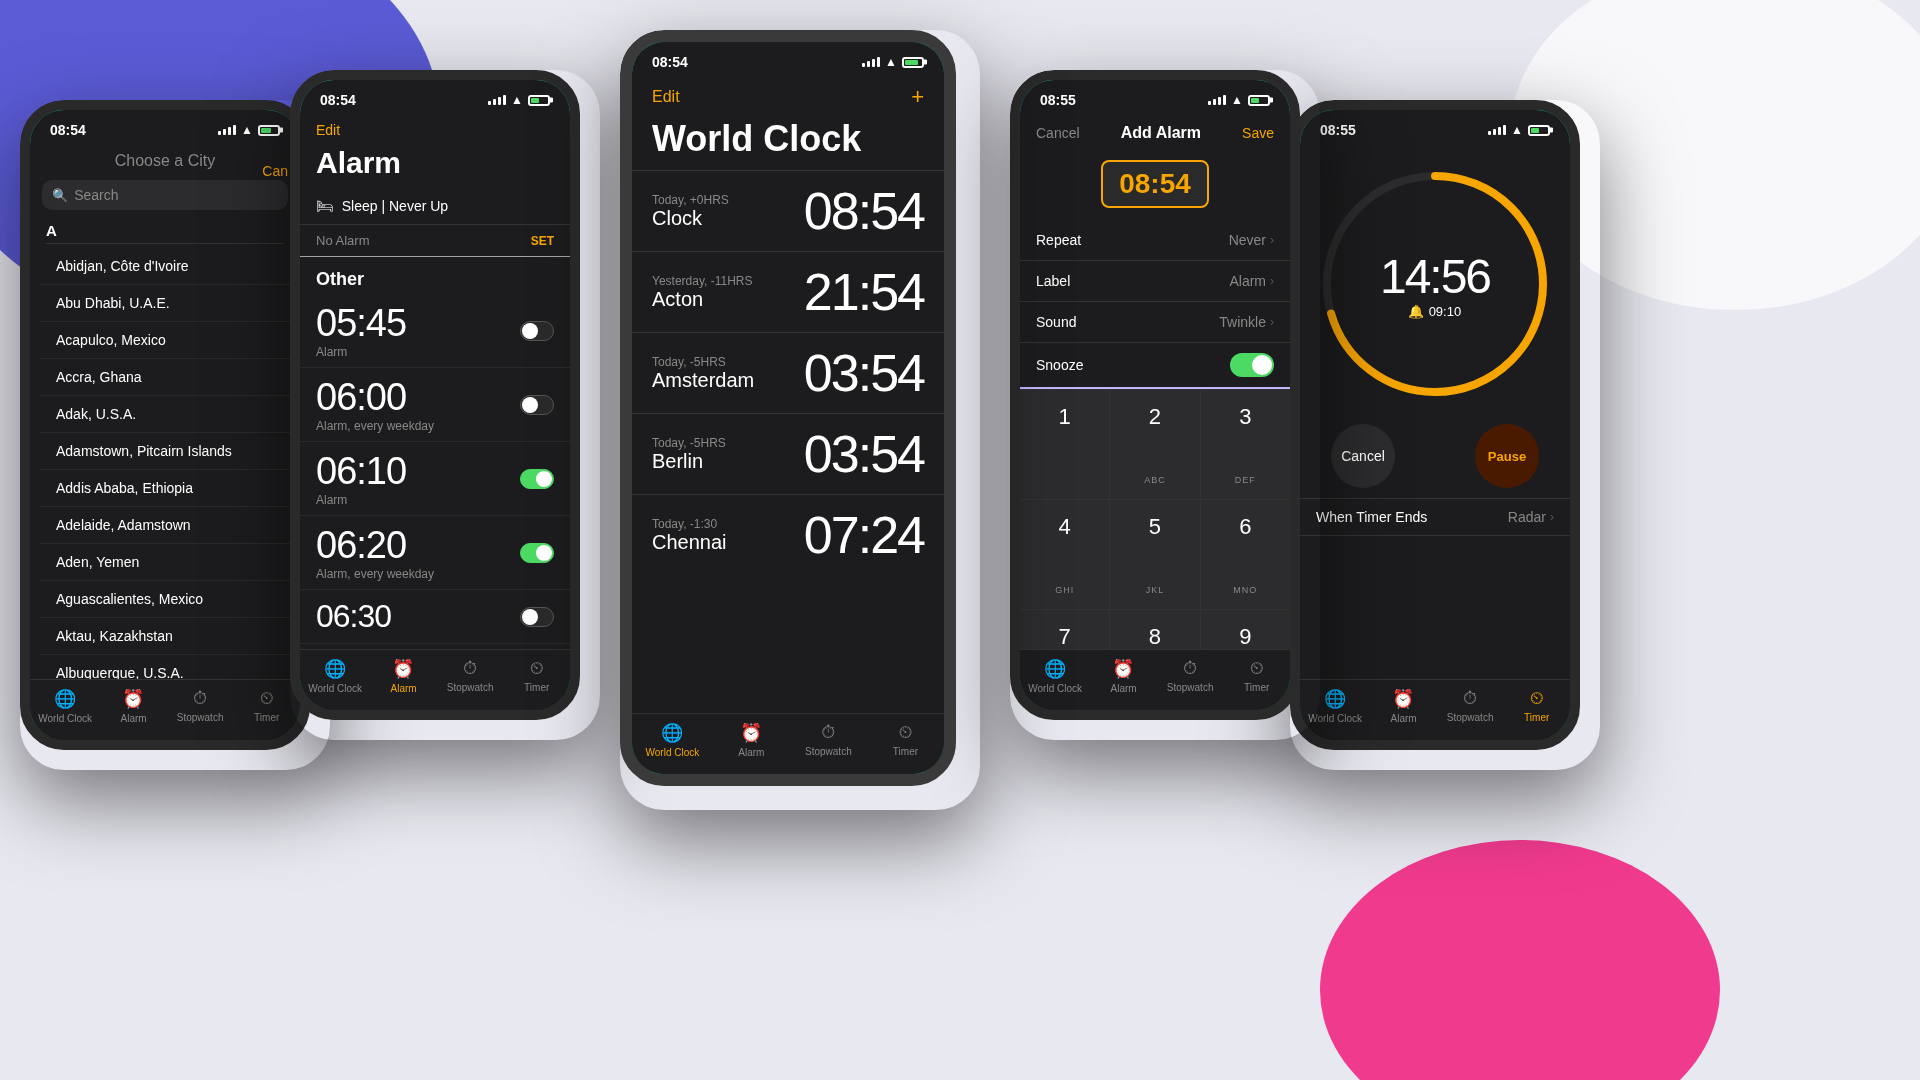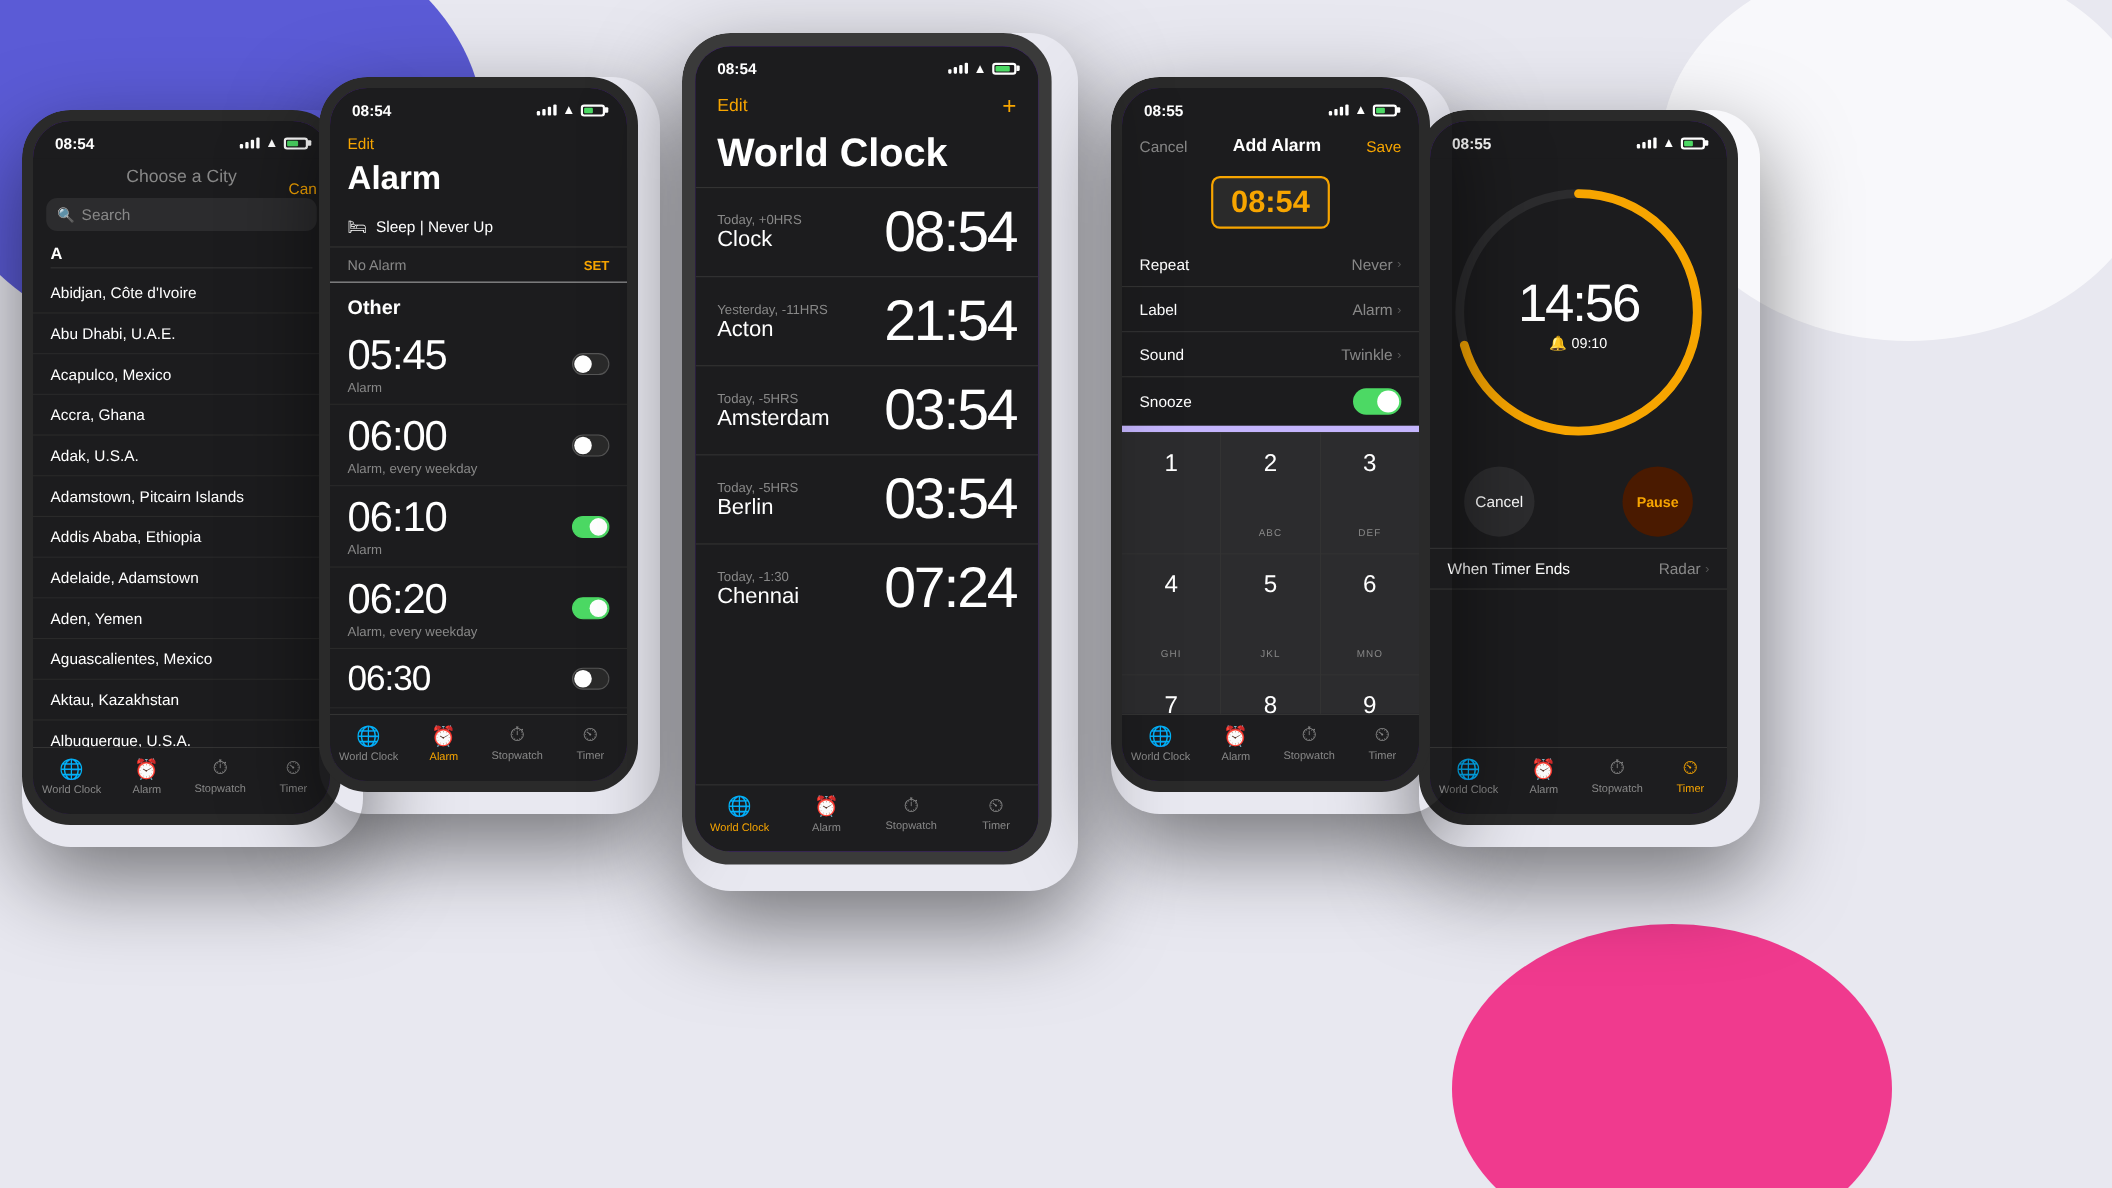--- a/index.html
+++ b/index.html
@@ -58,21 +58,21 @@
     .phone {
       position: absolute;
       border-radius: 44px;
       overflow: hidden;
       box-shadow: 0 30px 80px rgba(0,0,0,0.5);
     }
 
     .phone-frame {
       border-radius: 44px;
       border: 10px solid #2a2a2a;
-      background: #4c1d95;
+      background: #14b8a6;
       overflow: hidden;
       position: relative;
     }
 
     
     .phone1 {
       width: 310px;
       height: 670px;
       top: 100px;
       left: 20px;
@@ -235,21 +235,21 @@
     .search-input-text { color: #888; font-size: 14px; }
     .alpha-section { padding: 4px 16px 2px; }
     .alpha-letter {
       font-size: 15px;
       font-weight: 600;
       color: #fff;
       border-bottom: 1px solid #333;
       padding-bottom: 4px;
       margin-bottom: 2px;
     }
-    .city-list { flex: 1; overflow: hidden; }
+    .city-list { flex: 1; overflow: hidden; padding-left: 10px; }
     .city-item {
       padding: 10px 16px;
       font-size: 14px;
       color: #fff;
       border-bottom: 1px solid #2a2a2a;
     }
 
     
     .alarm-screen {
       flex: 1;
@@ -402,21 +402,21 @@
       cursor: pointer;
     }
     .numpad-key .num { font-size: 22px; font-weight: 400; color: #fff; }
     .numpad-key .letters { font-size: 9px; color: #888; letter-spacing: 1px; margin-top: 45px; }
     .numpad-key.dark { background: #1c1c1e; }
     .toggle-row {
       display: flex;
       justify-content: space-between;
       align-items: center;
       padding: 10px 16px;
-      border-bottom: 6px solid #c4b5fd;
+      border-bottom: 2px solid #c4b5fd;
     }
     .toggle-switch {
       width: 44px; height: 24px;
       border-radius: 12px;
       background: #4cd964;
       position: relative;
       cursor: pointer;
     }
     .toggle-switch-dot {
       width: 20px; height: 20px;

